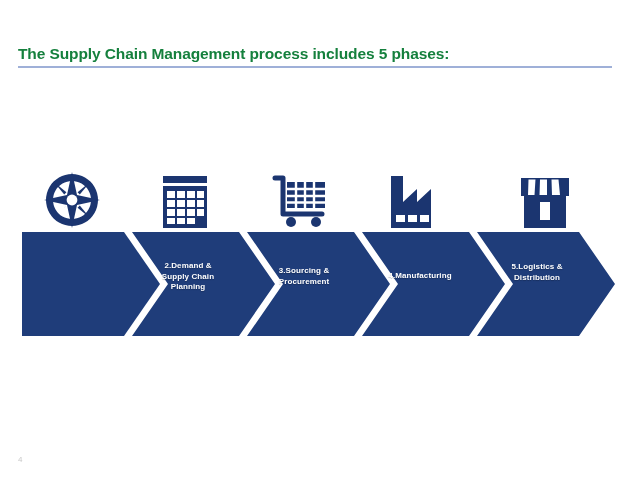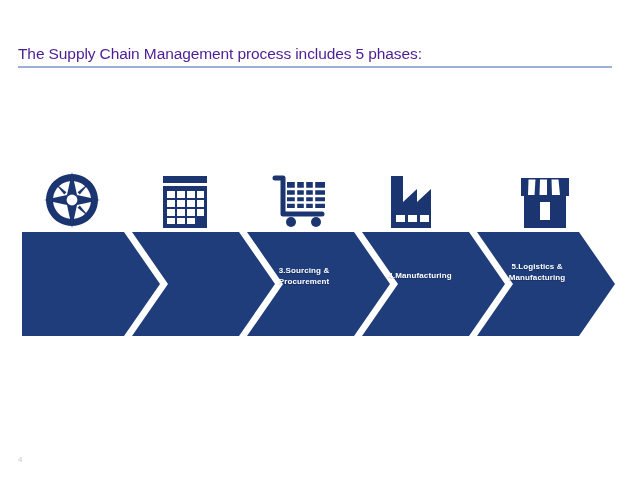--- a/index.html
+++ b/index.html
@@ -25,22 +25,22 @@
 
   
   #title-block {
     position: absolute;
     left: 18px;
     top: 44px;
     width: 596px;
   }
   #title-text {
     font-size: 15.5px;
-    font-weight: normal;
-    color: #4c1d95;
+    font-weight: bold;
+    color: #15803d;
     letter-spacing: -0.1px;
     white-space: nowrap;
     line-height: 20px;
   }
   #title-rule {
     position: absolute;
     left: 0px;
     top: 22px;
     width: 594px;
     height: 2px;
@@ -210,31 +210,36 @@
       <g fill="#1f3d7a">
         <path d="M22 4 L124 4 L160 56 L124 108 L22 108 Z"></path>
         <path d="M132 4 L239 4 L275 56 L239 108 L132 108 L168 56 Z"></path>
         <path d="M247 4 L354 4 L390 56 L354 108 L247 108 L283 56 Z"></path>
         <path d="M362 4 L469 4 L505 56 L469 108 L362 108 L398 56 Z"></path>
         <path d="M477 4 L579 4 L615 56 L579 108 L477 108 L513 56 Z"></path>
       </g>
     </svg>
 
 
+    <div class="chev-label" style="left:138px; top:33px; width:100px;">
+      <div>2.Demand &amp;</div>
+      <div>Supply Chain</div>
+      <div>Planning</div>
+    </div>
 
     <div class="chev-label" style="left:254px; top:38px; width:100px;">
       <div>3.Sourcing &amp;</div>
       <div>Procurement</div>
     </div>
 
     <div class="chev-label" style="left:368px; top:43px; width:104px;text-align:center;">
       <div>4.Manufacturing</div>
     </div>
 
     <div class="chev-label" style="left:487px; top:34px; width:100px;">
       <div>5.Logistics &amp;</div>
-      <div>Manufacturing</div>
+      <div>Distribution</div>
     </div>
   </div>
 
   <div id="page-number">4</div>
 
 </div>
 
 </body></html>

